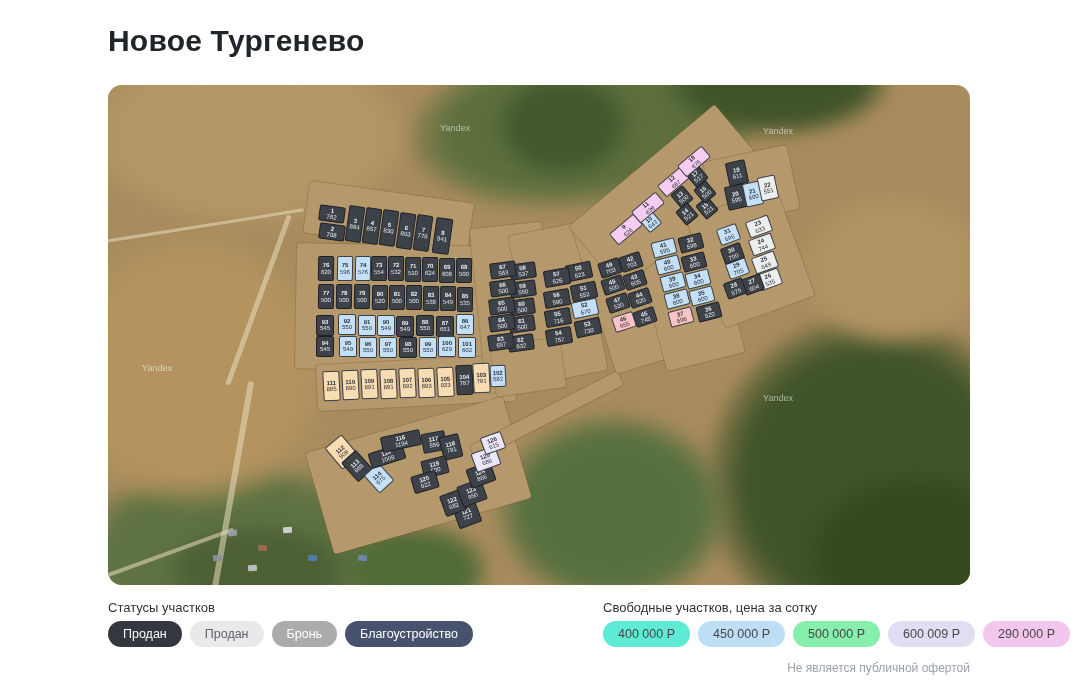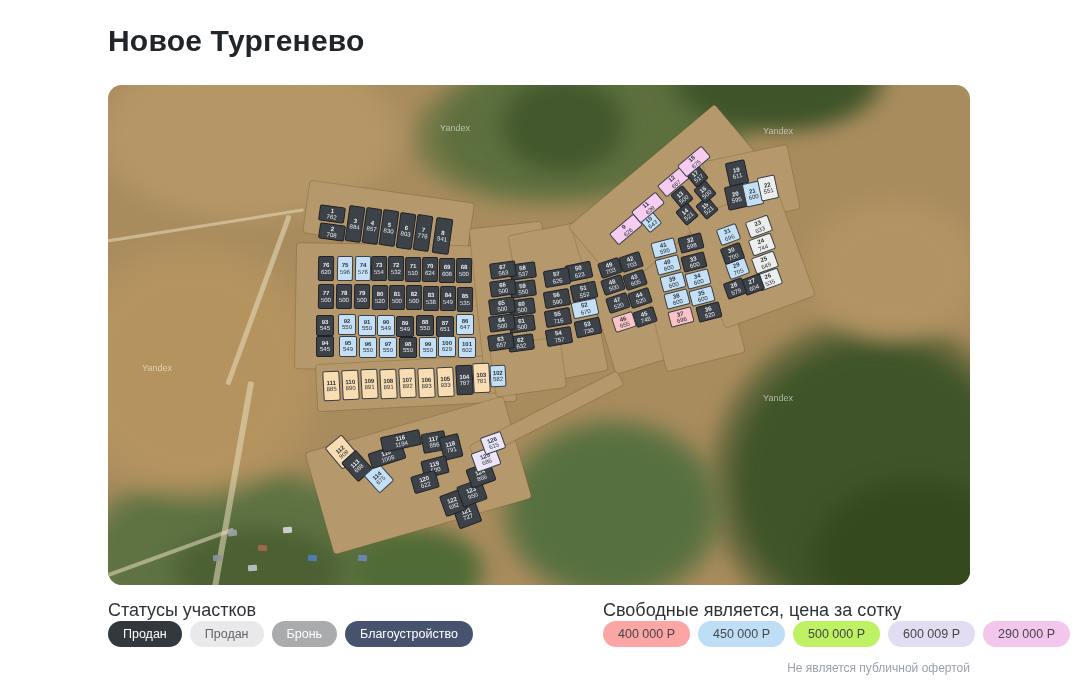--- a/index.html
+++ b/index.html
@@ -21,32 +21,32 @@
 
   .plot { position:absolute; display:flex; flex-direction:column; align-items:center;
     justify-content:center; border-radius:2px; line-height:1.05; text-align:center;
     transform-origin:center; cursor:pointer; }
   .plot .num { font-weight:700; font-size:6px; }
   .plot .ar  { font-size:6px; }
   .plot.dark  { border:1px solid #1f2227; color:#e9ecef; }
   .plot.light { border:1px solid #3a3f46; color:#2d3238; }
 
   
-  .legend-title { position:absolute; font-size:18px; color:#2f3337;text-align:center; }
+  .legend-title { position:absolute; font-size:13px; color:#2f3337;text-align:center; }
   .badges { position:absolute; display:flex; gap:8px; }
   .badge { height:26px; display:flex; align-items:center; padding:0 15px;
     border-radius:13px; font-size:12.5px; white-space:nowrap; }
   .st-0 { background:#33383f; color:#ffffff; }
   .st-1 { background:#e9e9eb; color:#606469; }
   .st-2 { background:#a9abad; color:#ffffff; }
   .st-3 { background:#47536e; color:#ffffff; }
   .pr   { color:#474747; }
-  .pr-0 { background:#fca5a5; }
+  .pr-0 { background:#5eead4; }
   .pr-1 { background:#bedef6; }
-  .pr-2 { background:#bef264; }
+  .pr-2 { background:#86efac; }
   .pr-3 { background:#e2ddf3; }
   .pr-4 { background:#f3c6ee; }
   .disclaimer { position:absolute; right:110px; top:661px; font-size:12px; color:#9ba1a8; }
 </style>
 </head>
 <body>
 
 <div class="page">
   <h1 class="page-title">Новое Тургенево</h1>
 
@@ -607,21 +607,21 @@
   </div>
 
   <div class="legend-title" style="left:108px; top:600px;">Статусы участков</div>
   <div class="badges" style="left:108px; top:621px;">
     <div class="badge st-0">Продан</div>
     <div class="badge st-1">Продан</div>
     <div class="badge st-2">Бронь</div>
     <div class="badge st-3">Благоустройство</div>
   </div>
 
-  <div class="legend-title" style="left:603px; top:600px;">Свободные является, цена за сотку</div>
+  <div class="legend-title" style="left:603px; top:600px;">Свободные участков, цена за сотку</div>
   <div class="badges" style="left:603px; top:621px;">
     <div class="badge pr pr-0">400 000 Р</div>
     <div class="badge pr pr-1">450 000 Р</div>
     <div class="badge pr pr-2">500 000 Р</div>
     <div class="badge pr pr-3">600 009 Р</div>
     <div class="badge pr pr-4">290 000 Р</div>
   </div>
 
   <div class="disclaimer">Не является публичной офертой</div>
 </div>

